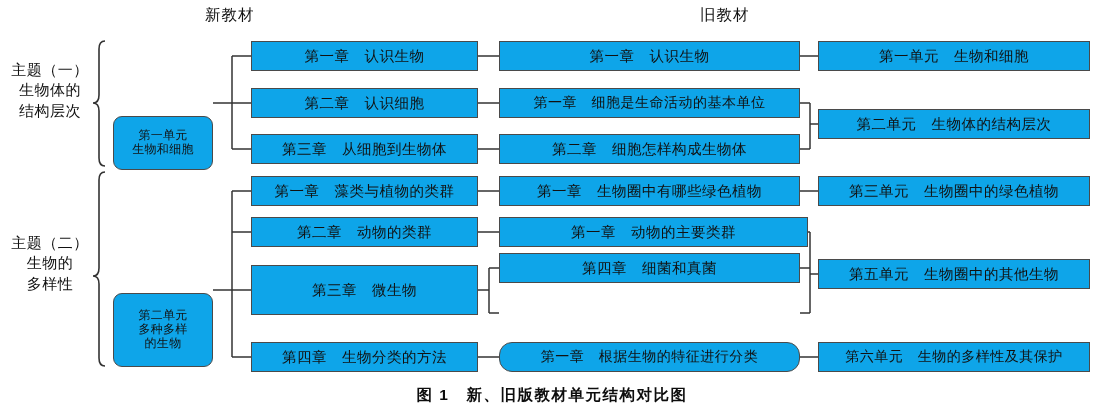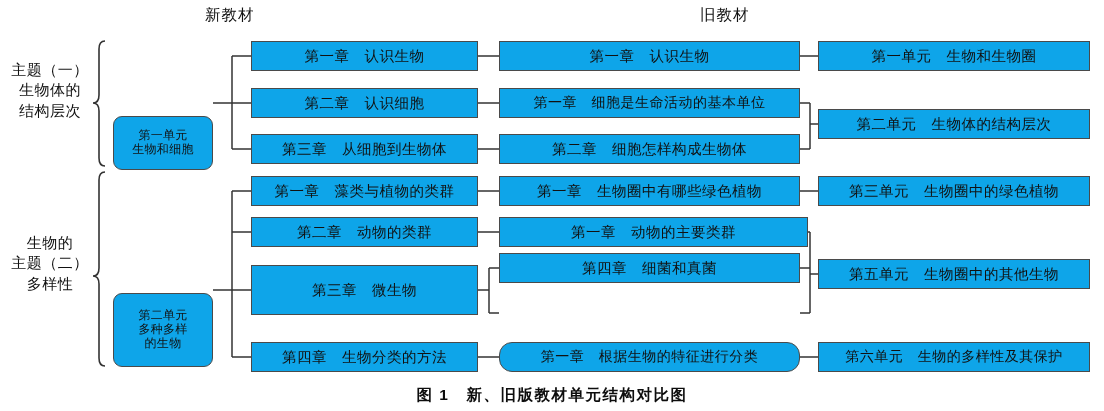--- a/index.html
+++ b/index.html
@@ -91,22 +91,22 @@
 
   <div class="hdr" style="left:205px;top:5px;">新教材</div>
   <div class="hdr" style="left:700px;top:5px;">旧教材</div>
 
   <div class="theme" style="left:4px;top:60px;width:92px;">
     <div>主题（一）</div>
     <div>生物体的</div>
     <div>结构层次</div>
   </div>
   <div class="theme" style="left:4px;top:233px;width:92px;">
+    <div>主题（二）</div>
     <div>生物的</div>
-    <div>主题（二）</div>
     <div>多样性</div>
   </div>
 
   <div class="node rounded" style="left:113px;top:76px;width:100px;height:54px;">
     <span>第一单元</span>
     <span>生物和细胞</span>
   </div>
   <div class="node rounded" style="left:113px;top:253px;width:100px;height:74px;">
     <span>第二单元</span>
     <span>多种多样</span>
@@ -122,21 +122,21 @@
   <div class="node" style="left:251px;top:342px;width:227px;height:30px;">第四章　生物分类的方法</div>
 
   <div class="node" style="left:499px;top:41px;width:301px;height:30px;">第一章　认识生物</div>
   <div class="node" style="left:499px;top:88px;width:301px;height:30px;font-size:14px;">第一章　细胞是生命活动的基本单位</div>
   <div class="node" style="left:499px;top:134px;width:301px;height:30px;">第二章　细胞怎样构成生物体</div>
   <div class="node" style="left:499px;top:176px;width:301px;height:30px;">第一章　生物圈中有哪些绿色植物</div>
   <div class="node" style="left:499px;top:217px;width:309px;height:30px;">第一章　动物的主要类群</div>
   <div class="node" style="left:499px;top:253px;width:301px;height:30px;">第四章　细菌和真菌</div>
   <div class="node" style="left:499px;top:342px;width:301px;height:30px;font-size:14px;border-radius:13px;">第一章　根据生物的特征进行分类</div>
 
-  <div class="node" style="left:818px;top:41px;width:272px;height:30px;">第一单元　生物和生物圈</div>
+  <div class="node" style="left:818px;top:41px;width:272px;height:30px;">第一单元　生物和细胞</div>
   <div class="node" style="left:818px;top:109px;width:272px;height:30px;">第二单元　生物体的结构层次</div>
   <div class="node" style="left:818px;top:176px;width:272px;height:30px;">第三单元　生物圈中的绿色植物</div>
   <div class="node" style="left:818px;top:259px;width:272px;height:30px;">第五单元　生物圈中的其他生物</div>
   <div class="node" style="left:818px;top:342px;width:272px;height:30px;font-size:14px;">第六单元　生物的多样性及其保护</div>
 
   <div class="caption" style="top:385px;">图 1　新、旧版教材单元结构对比图</div>
 
 </div>
 
 </body></html>

